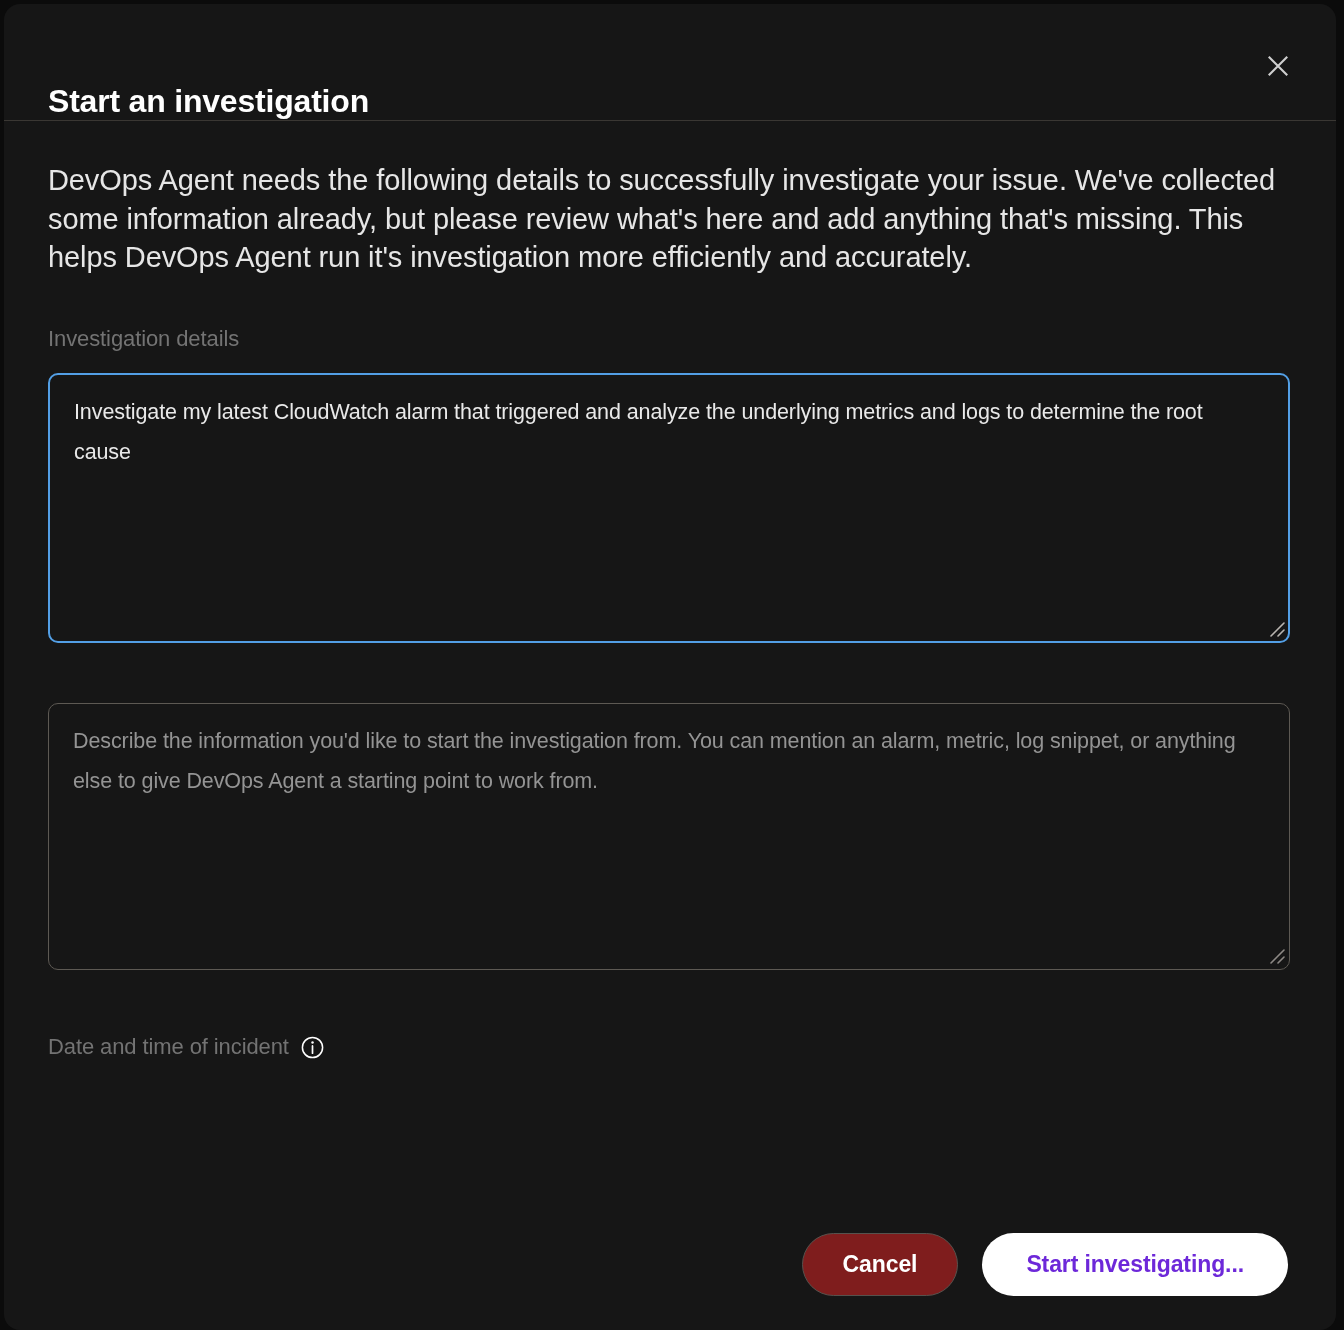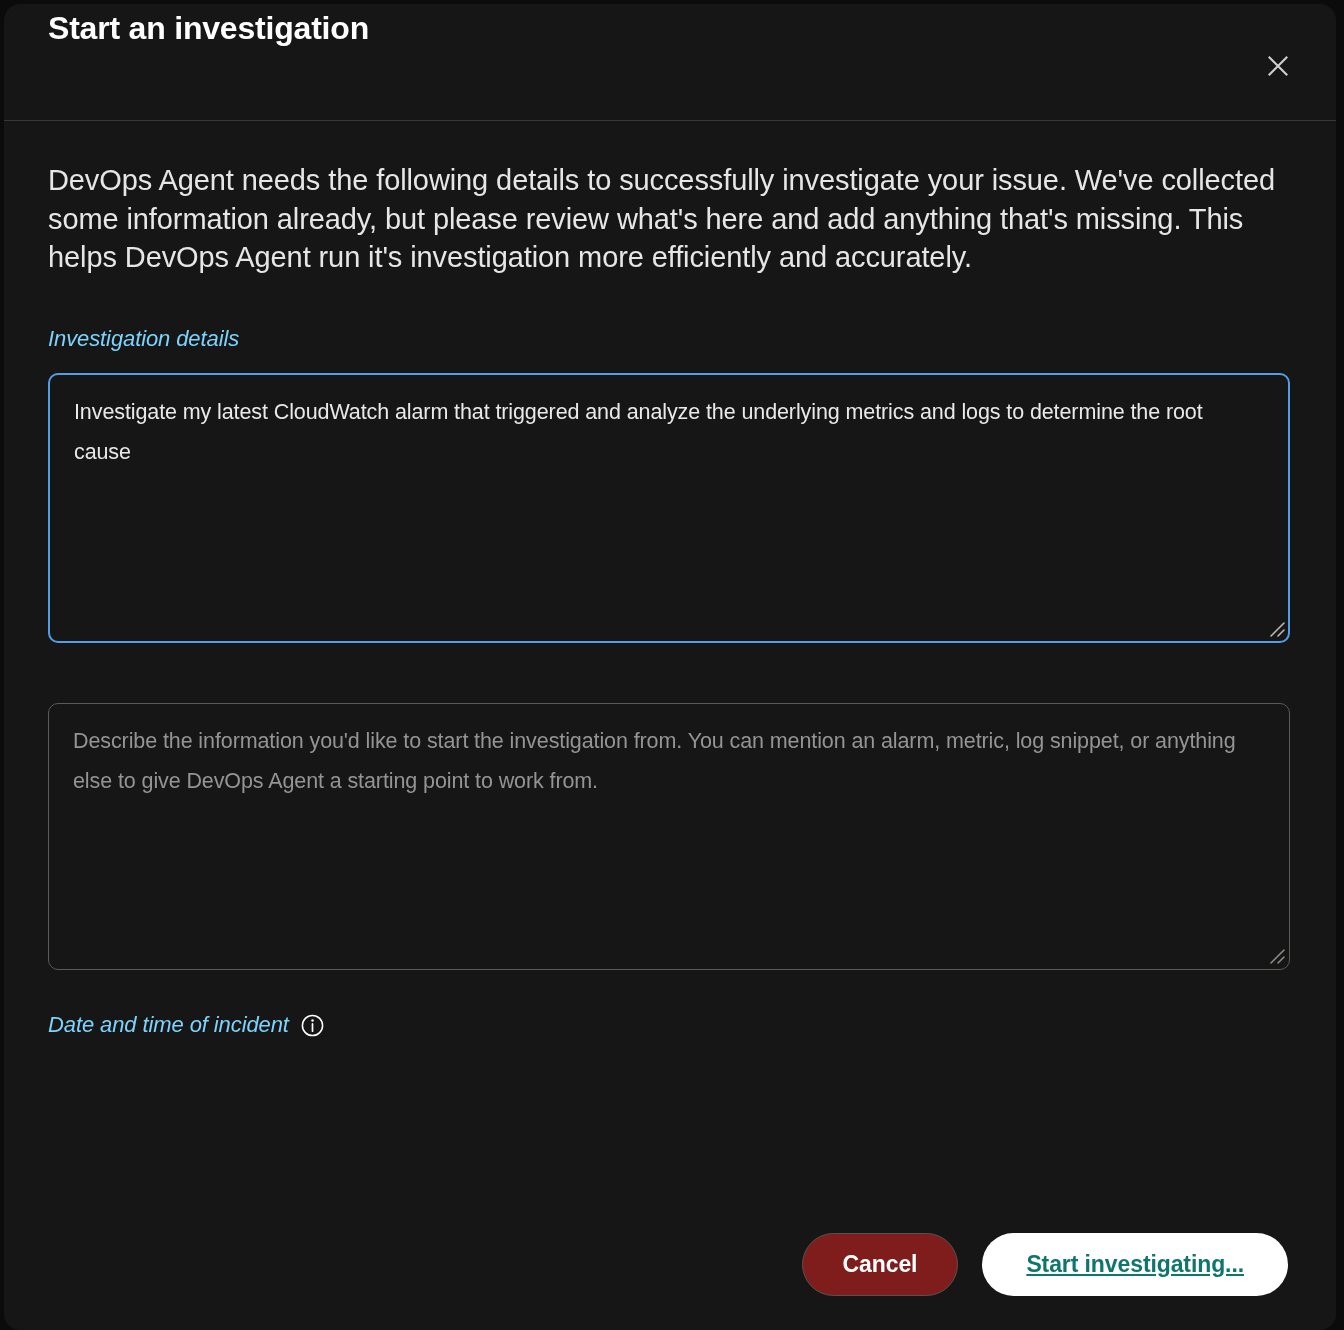--- a/index.html
+++ b/index.html
@@ -25,21 +25,21 @@
     flex-direction: column;
   }
 
   
   .modal-header {
     position: relative;
     height: 117px;
     flex: 0 0 auto;
     border-bottom: 1px solid #3a3733;
     display: flex;
-    align-items: flex-start;
+    align-items: flex-end;
     padding: 0 44px;
   }
   .modal-title {
     font-size: 32px;
     font-weight: bold;
     color: #ffffff;
     letter-spacing: -0.2px;
     margin-top: 6px;
   }
   .close-btn {
@@ -68,31 +68,30 @@
   .intro {
     font-size: 29px;
     line-height: 38.5px;
     color: #e6e6e6;
     max-width: 1232px;
     letter-spacing: -0.1px;
   }
 
   .field-group { margin-top: 47px; }
   .field-group.second { margin-top: 60px; }
-  .field-group.third { margin-top: 40px; text-align: center; }
+  .field-group.third { margin-top: 62px; text-align: center; }
 
   .field-label {
     font-size: 22px;
-    color: #7dd3fc;
+    color: #737373;
     line-height: 30px;
     display: flex;
     align-items: center;
     gap: 12px;
     letter-spacing: -0.1px;
-    font-style: italic;
   }
 
   .info-icon {
     width: 23px;
     height: 23px;
     display: inline-flex;
     align-items: center;
     justify-content: center;
     position: relative;
     top: 1px;
@@ -158,24 +157,23 @@
     white-space: nowrap;
   }
   .btn-cancel {
     background: #7f1d1d;
     color: #ffffff;
     border: 1.5px solid #56524d;
     padding: 17px 40px;
   }
   .btn-primary {
     background: #ffffff;
-    color: #0f766e;
+    color: #6d28d9;
     border: none;
     padding: 18px 44px;
-    text-decoration: underline;
   }
 </style>
 </head>
 <body>
 
 <div class="modal">
 
   <div class="modal-header">
     <div class="modal-title">Start an investigation</div>
     <button class="close-btn">

